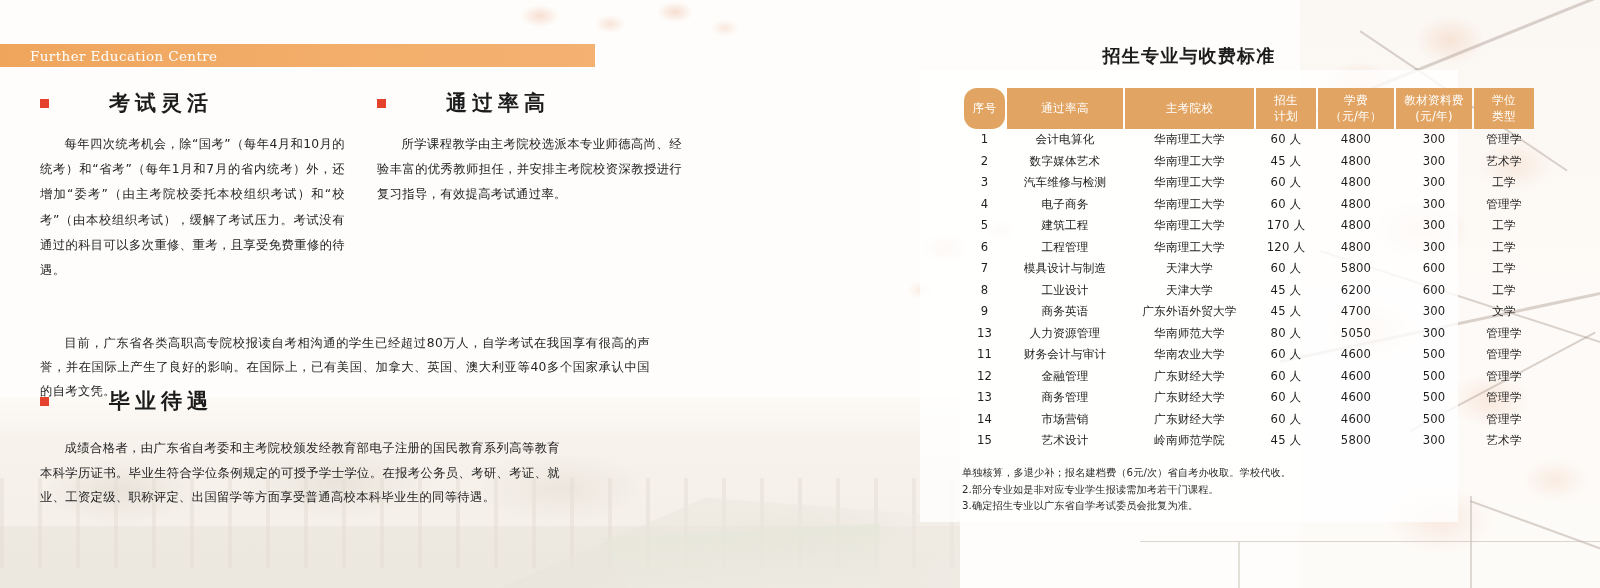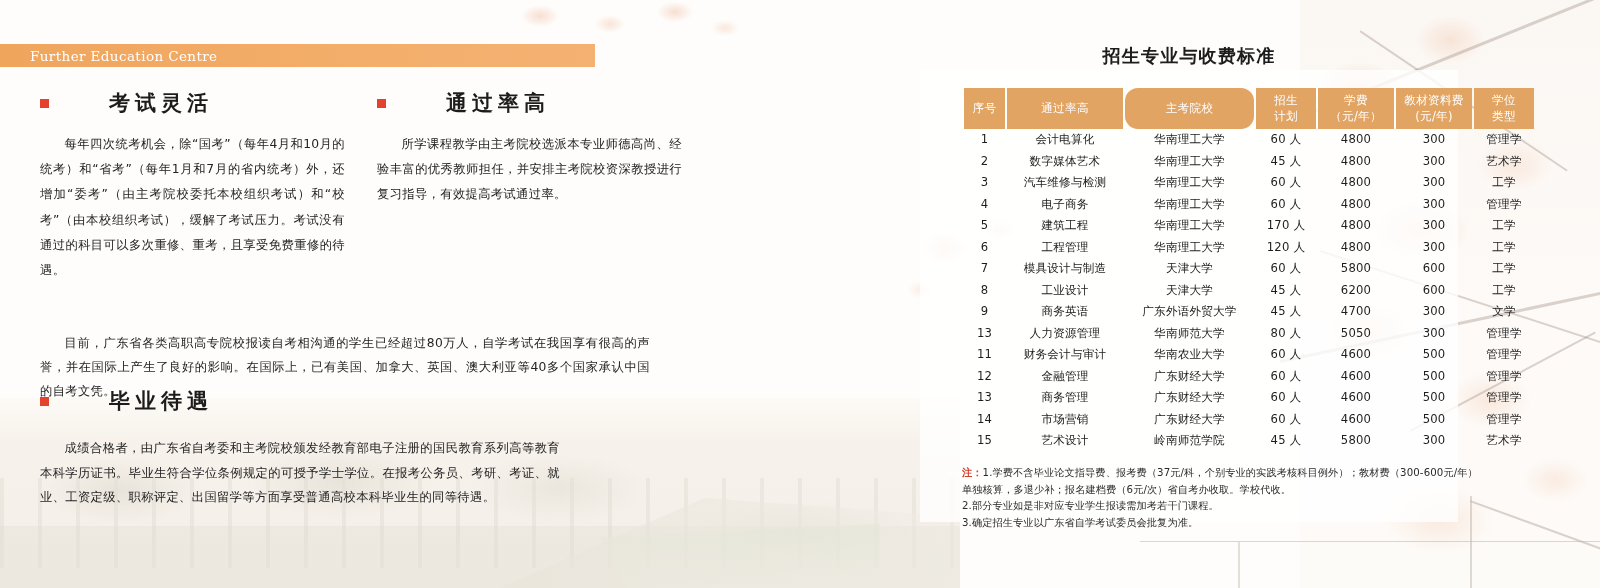--- a/index.html
+++ b/index.html
@@ -119,23 +119,23 @@
   }
   table.fees th{
     background:#e2a462;color:#ffffff;font-weight:normal;
     font-size:11.6px;line-height:1.35;padding:5px 2px;vertical-align:middle;
     text-align:center;letter-spacing:.3px;
   }
   table.fees td{
     text-align:center;padding:0;height:21.5px;line-height:21.5px;
     white-space:nowrap;letter-spacing:.2px;
   }
-  .c-no{width:37px;}
+  .c-no{width:37px;border-radius:13px;}
   .c-major{width:112px;}
-  .c-school{width:125px;border-radius:13px;}
+  .c-school{width:125px;}
   .c-plan{width:56px;}
   .c-tuition{width:72px;}
   .c-book{width:72px;}
   .c-degree{width:56px;}
 
   .notes{
     position:absolute;left:962px;top:465px;width:488px;
     font-size:10.2px;color:#2a2a2a;line-height:1.62;letter-spacing:.1px;
   }
   .notes .lead{color:#d2402c;font-weight:bold;}
@@ -352,19 +352,18 @@
           <td class="c-school">岭南师范学院</td>
           <td class="c-plan">45 人</td>
           <td class="c-tuition">5800</td>
           <td class="c-book">300</td>
           <td class="c-degree">艺术学</td>
         </tr>
       </tbody>
   </table>
 
   <div class="notes">
-      <div><span class="lead">注：</span>1.学费不含毕业论文指导费、报考费（37元/科，个别专业的实践考核科目例外）；教材费（300-600元/年）</div>
       <div>单独核算，多退少补；报名建档费（6元/次）省自考办收取。学校代收。</div>
       <div>2.部分专业如是非对应专业学生报读需加考若干门课程。</div>
       <div>3.确定招生专业以广东省自学考试委员会批复为准。</div>
     </div>
 
 </div>
 
 </body></html>

